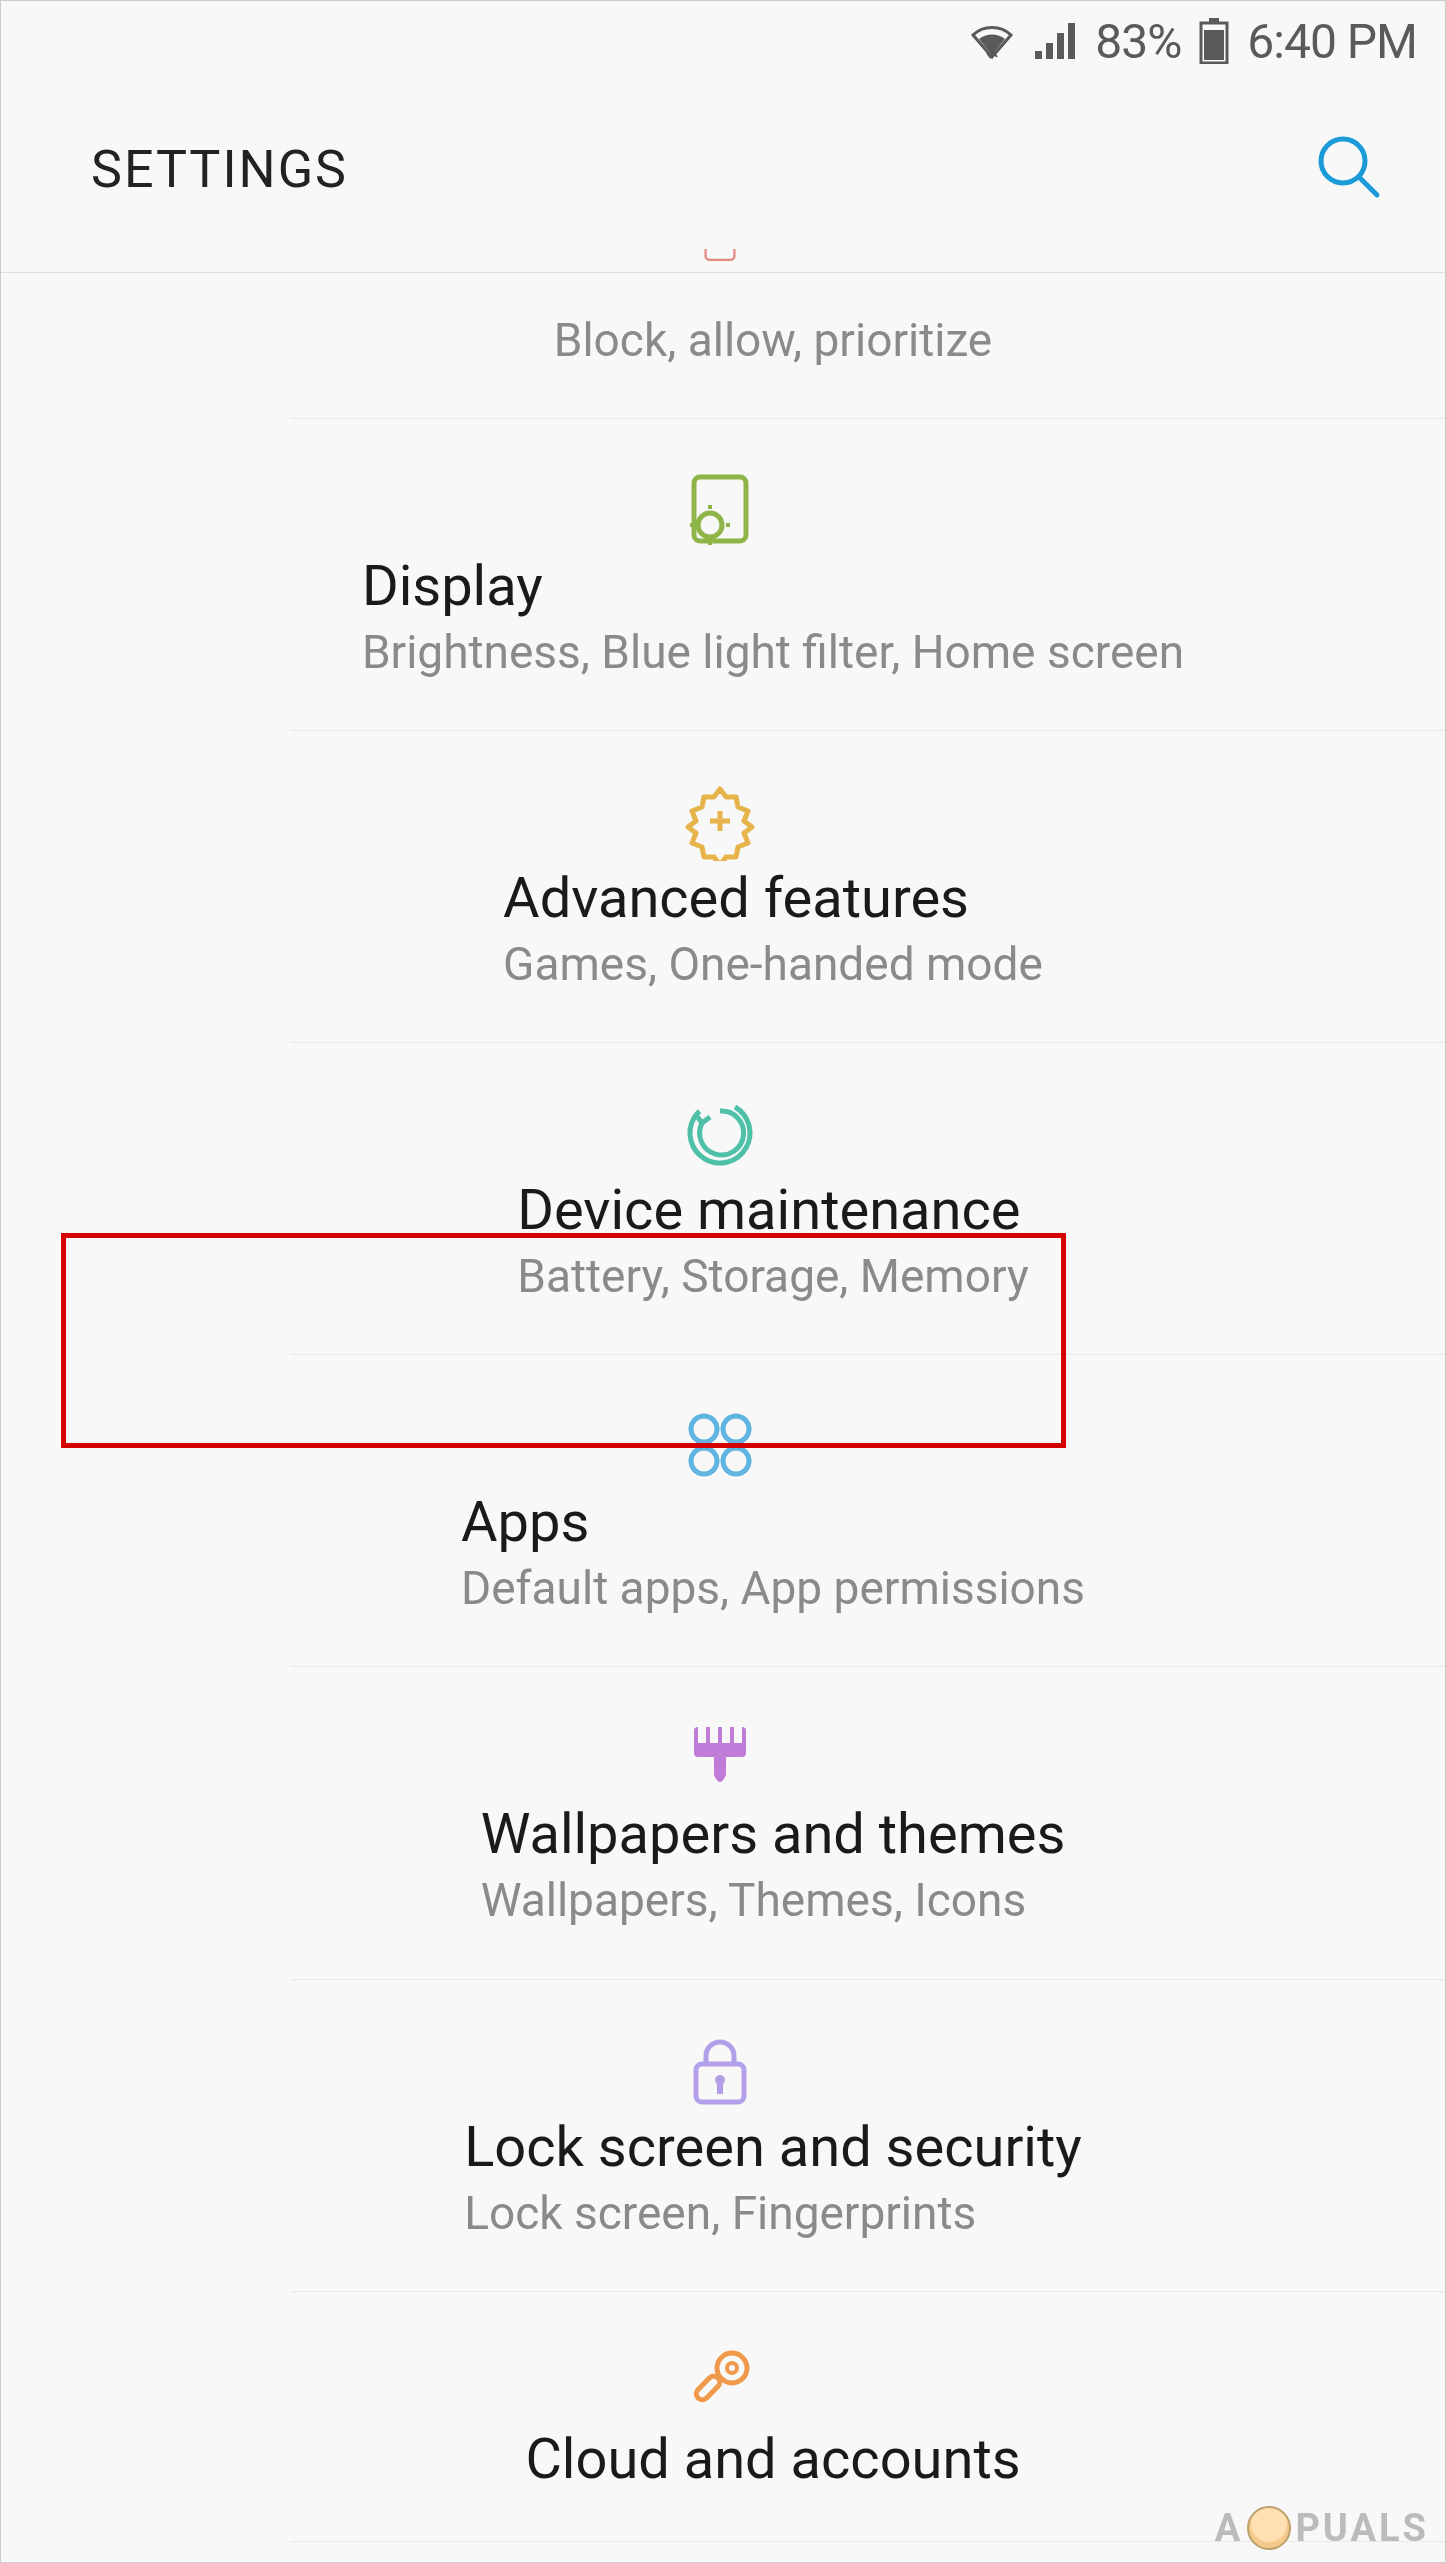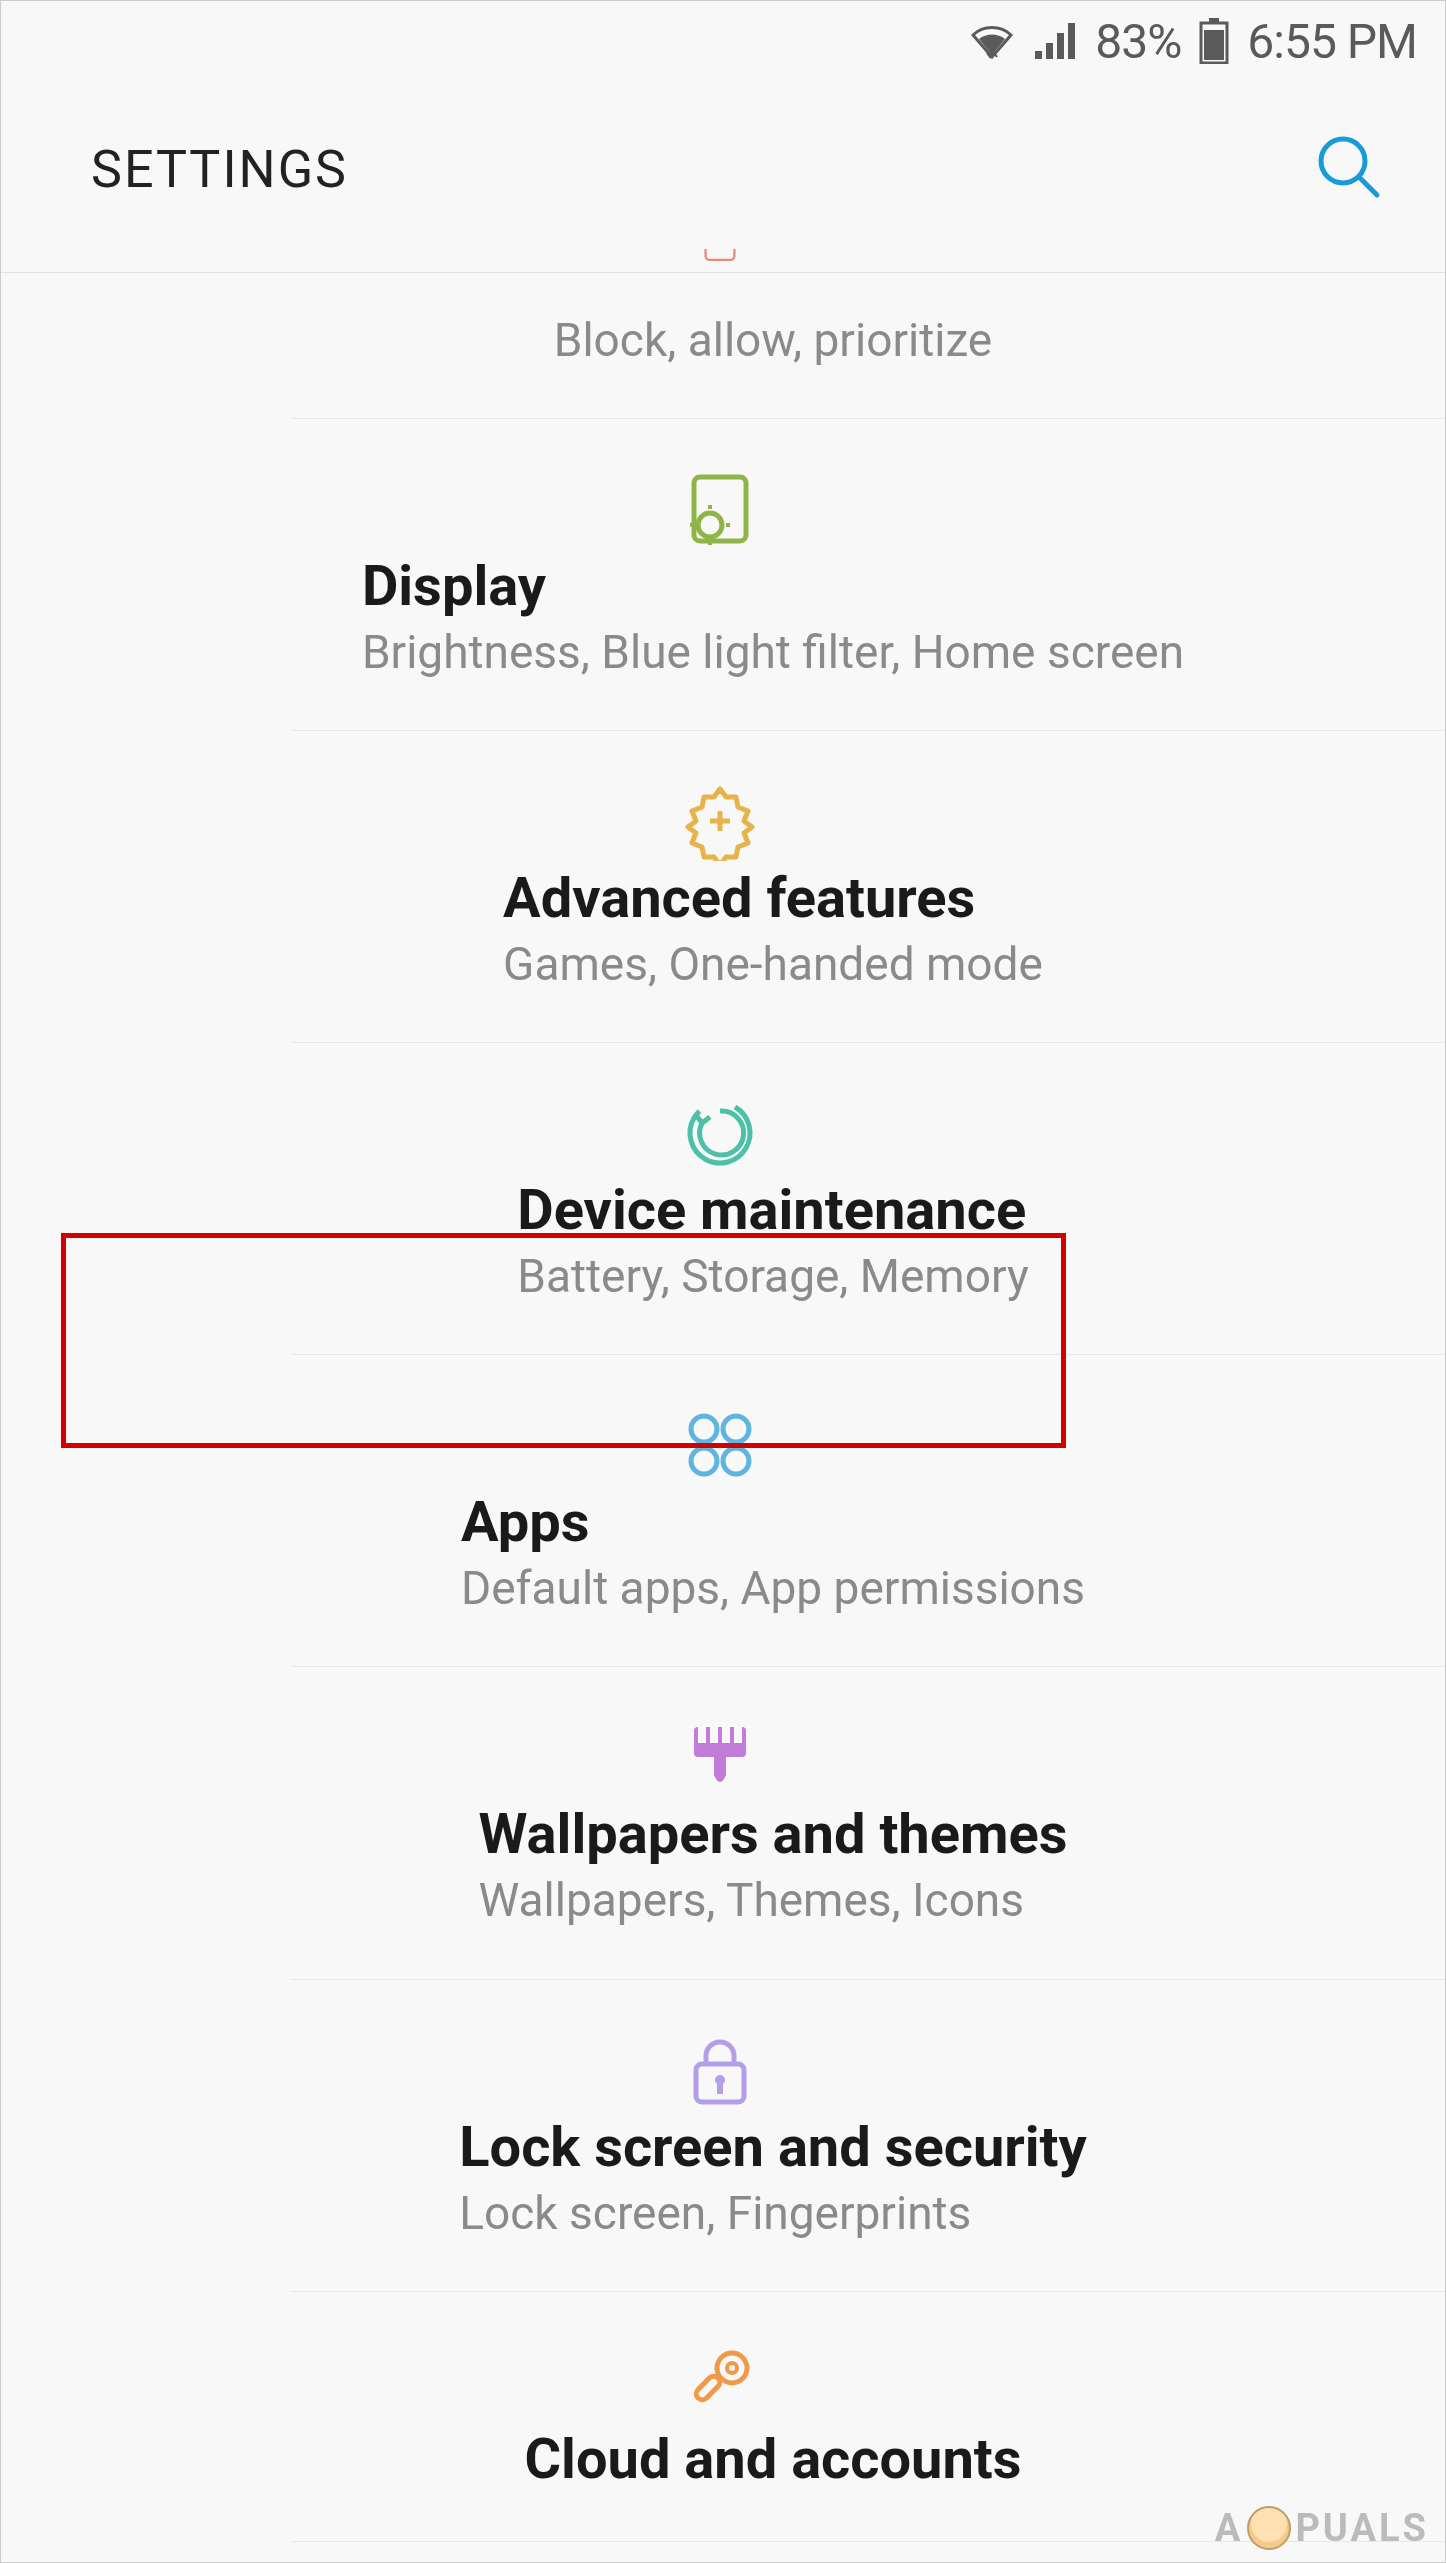--- a/index.html
+++ b/index.html
@@ -63,21 +63,21 @@
     justify-content: center;
     flex-shrink: 0;
     margin-right: 106px;
   }
   .icon-wrap.shift { margin-top: -48px; }
   .text-wrap { flex: 1; }
   .row-title {
     font-size: 56px;
     color: #1a1a1a;
     line-height: 1.25;
-    font-weight: 700;
+    font-weight: 400;
   }
   .row-sub {
     font-size: 46px;
     color: #8a8a8a;
     line-height: 1.35;
     font-weight: 400;
   }
   .highlight-box {
     position: absolute;
     border: 5px solid #d40000;
@@ -132,21 +132,21 @@
     </svg>
   </span>
   <span class="status-pct">83%</span>
   <span>
     <svg width="30" height="46" viewBox="0 0 30 46">
       <rect x="10" y="0" width="10" height="5" fill="#5a5a5a"></rect>
       <rect x="2" y="5" width="26" height="40" fill="none" stroke="#5a5a5a" stroke-width="3"></rect>
       <rect x="5" y="12" width="20" height="30" fill="#5a5a5a"></rect>
     </svg>
   </span>
-  <span class="status-time">6:55 PM</span>
+  <span class="status-time">6:40 PM</span>
 </div>
 
 <div class="header">
   <div class="header-title">SETTINGS</div>
   <div class="search-btn">
     <svg width="72" height="72" viewBox="0 0 72 72">
       <circle cx="30" cy="30" r="22" fill="none" stroke="#1a9bd8" stroke-width="5"></circle>
       <line x1="46" y1="46" x2="64" y2="64" stroke="#1a9bd8" stroke-width="5" stroke-linecap="round"></line>
     </svg>
   </div>

